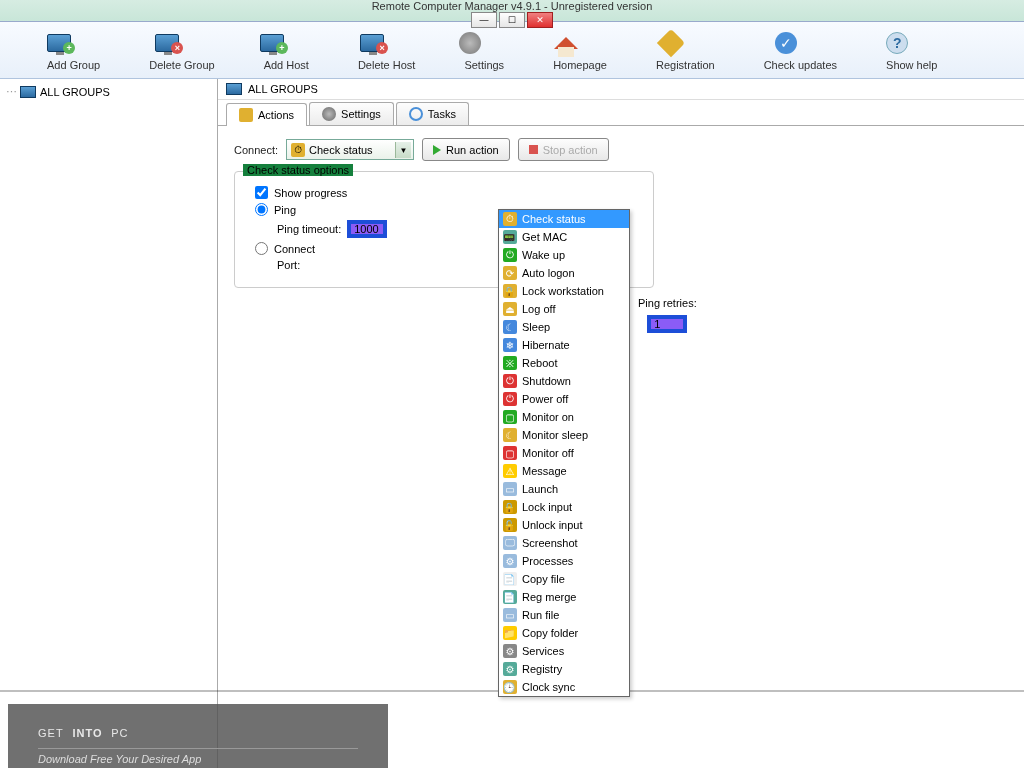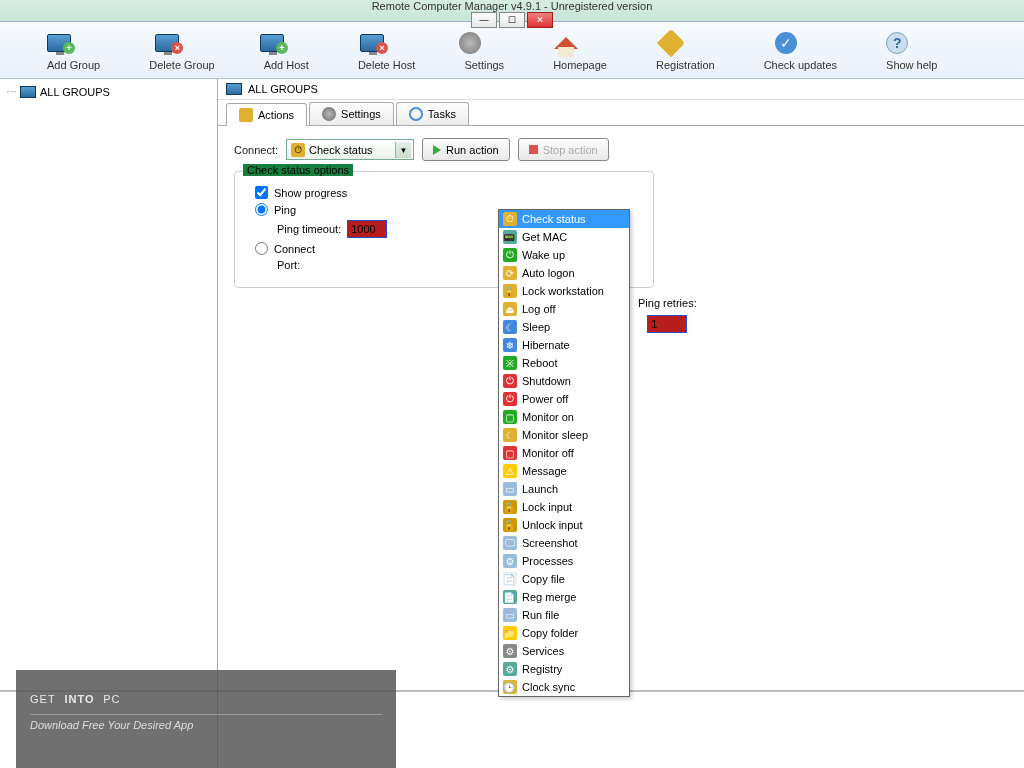--- a/index.html
+++ b/index.html
@@ -58,31 +58,31 @@
 .btn { height:23px; padding: 0 10px; border:1px solid #888; border-radius:3px; background:linear-gradient(#fdfdfd,#e8e8e8); display:flex; align-items:center; gap:5px; cursor:pointer;}
 .btn.disabled { color:#aaa; }
 .play{ width:0;height:0;border-top:5px solid transparent;border-bottom:5px solid transparent;border-left:8px solid #3a3;}
 .stop{ width:9px;height:9px;background:#d9534f;}
 
 .fieldset { border:1px solid #ccc; border-radius:4px; padding:10px 12px 12px; width:420px; position:relative;}
 .legend { position:absolute; top:-8px; left:8px; background:#15803d; padding:0 4px; }
 .frow { display:flex; align-items:center; gap:6px; margin:4px 0; padding-left:8px;}
 .frow.sub { padding-left:30px; }
 input[type=checkbox],input[type=radio]{ width:13px; height:13px; }
-.txt { width:40px; height:18px; border:1px solid #1d4ed8; padding:0 3px; background:#b91c1c;}
+.txt { width:40px; height:18px; border:4px solid #1d4ed8; padding:0 3px; background:#8b5cf6;}
 .right-col{ position:absolute; left:420px; top:218px; display:flex; align-items:center; gap:6px;flex-direction:column;}
 
 
 .dropdown { position:absolute; left: 280px; top: 130px; width:132px; border:1px solid #666; background:#fff; box-shadow:2px 2px 4px rgba(0,0,0,.2); z-index:10;}
 .ditem { display:flex; align-items:center; gap:5px; padding:1px 4px; height:18px; cursor:pointer;}
 .ditem.sel { background:#3399ff; color:#fff; }
 .dicon { width:14px; height:14px; display:inline-flex; align-items:center; justify-content:center; font-size:10px; border-radius:2px;}
 
 
-.watermark { position:absolute; left:16px; bottom:0; width:380px; height:98px; background:rgba(80,80,80,.82); color:#e8e8e8; padding:8px 14px; }
+.watermark { position:absolute; left:8px; bottom:0; width:380px; height:64px; background:rgba(80,80,80,.82); color:#e8e8e8; padding:8px 30px; }
 .watermark .big { font-size:28px; font-weight:300; letter-spacing:1px; font-family: Arial, sans-serif;}
 .watermark .big b { font-weight:700; }
 .watermark .sub { font-style:italic; font-size:11px; margin-top:4px; color:#ddd; border-top:1px solid #999; padding-top:4px;}
 .hr-shadow{ position:absolute; left:0; right:0; bottom:76px; height:2px; background:rgba(0,0,0,.25);}
 </style>
 </head>
 <body>
 
 <div class="titlebar">
   <div class="appicon"></div>

